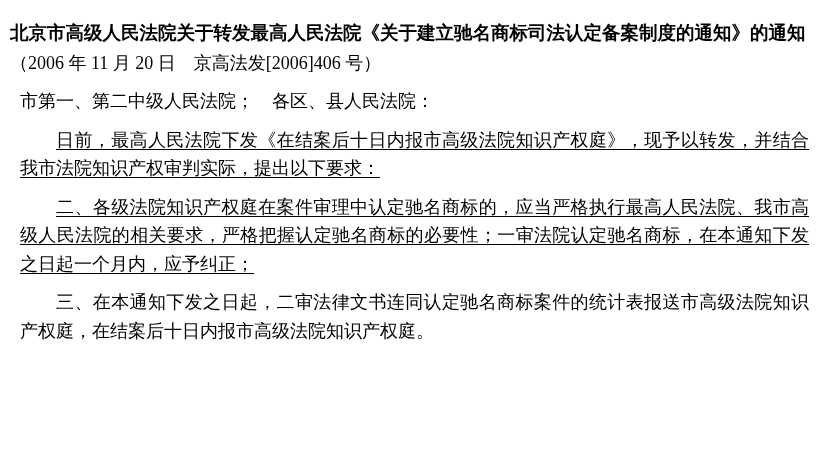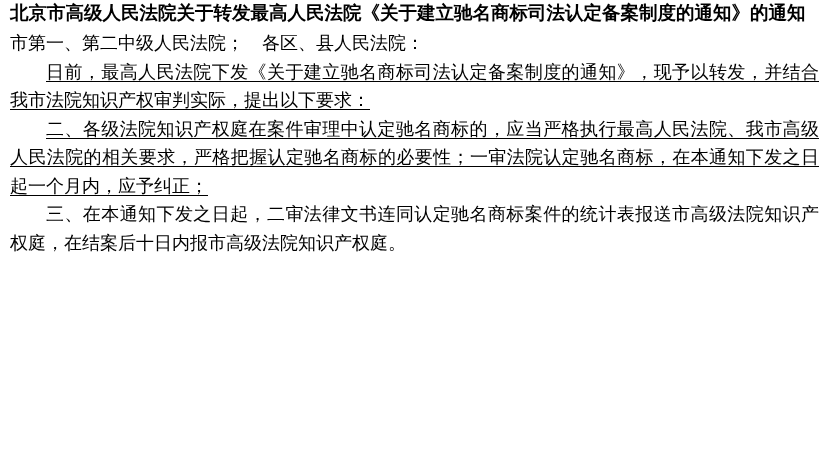--- a/index.html
+++ b/index.html
@@ -11,64 +11,65 @@
     width: 829px;
     height: 452px;
     font-family: "Liberation Serif", "DejaVu Serif", serif;
     color: #000000;
     overflow: hidden;
   }
   .doc {
     width: 829px;
     height: 452px;
     box-sizing: border-box;
-    padding: 0 10px 0 10px;
+    padding: 20px 10px 0 10px;
   }
   .title {
     font-family: "Liberation Serif", "DejaVu Serif", serif;
     font-weight: bold;
     font-size: 18.5px;
     line-height: 27px;
     letter-spacing: 0px;
     margin: 0 0 2px 0;
     text-align: justify;
     text-justify: inter-ideograph;
   }
   .subtitle {
     font-size: 18px;
     line-height: 28px;
     margin: 0 0 0 0;
     white-space: pre;
   }
   .para {
     font-size: 18px;
     line-height: 28.5px;
-    margin: 0;
+    margin: 10px;
     text-align: justify;
     text-justify: inter-ideograph;
   }
   .indent {
     text-indent: 2em;
   }
   .underline {
     text-decoration: underline;
     text-underline-offset: 3px;
   }
 </style>
 </head>
 <body>
 
 <div class="doc">
 
   <h1 class="title">北京市高级人民法院关于转发最高人民法院《关于建立驰名商标司法认定备案制度的通知》的通知</h1>
 
+  <div class="subtitle">（2006 年 11 月 20 日　京高法发[2006]406 号）</div>
 
   <div class="para">市第一、第二中级人民法院；　各区、县人民法院：</div>
 
-  <div class="para indent underline">日前，最高人民法院下发《关于建立驰名商标司法认定备案制度的通知》，现予以转发，并结合我市法院知识产权审判实际，提出以下要求：</div>
+  <div class="para indent underline">日前，最高人民法院下发《在结案后十日内报市高级法院知识产权庭》，现予以转发，并结合我市法院知识产权审判实际，提出以下要求：</div>
 
   <div class="para indent underline">二、各级法院知识产权庭在案件审理中认定驰名商标的，应当严格执行最高人民法院、我市高级人民法院的相关要求，严格把握认定驰名商标的必要性；一审法院认定驰名商标，在本通知下发之日起一个月内，应予纠正；</div>
 
 
   <div class="para indent">三、在本通知下发之日起，二审法律文书连同认定驰名商标案件的统计表报送市高级法院知识产权庭，在结案后十日内报市高级法院知识产权庭。</div>
 
 
 </div>
 
 </body></html>

